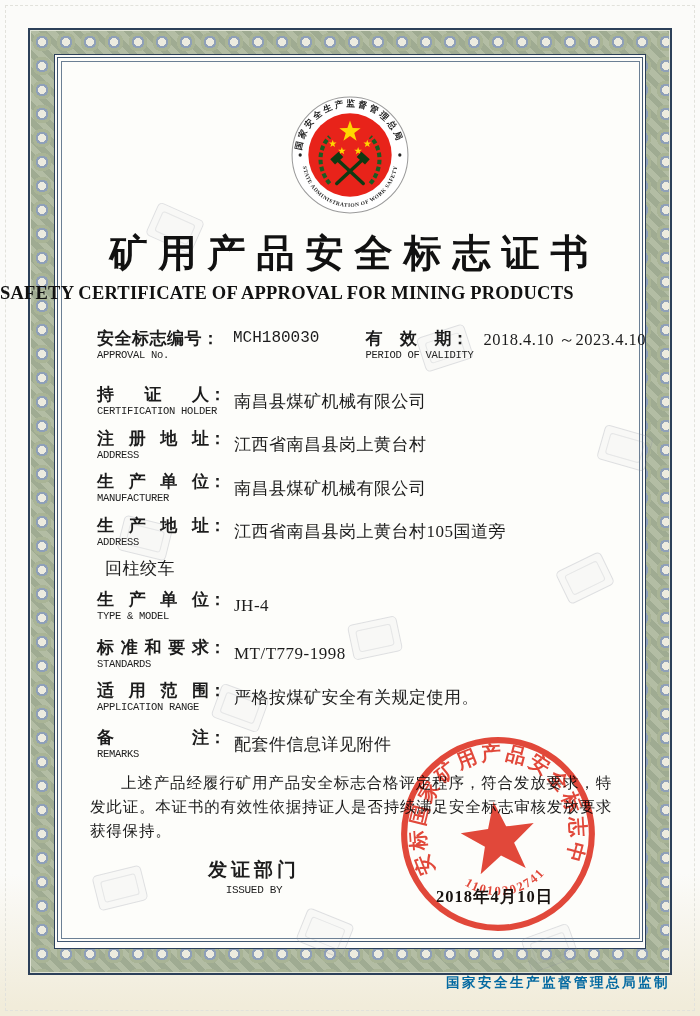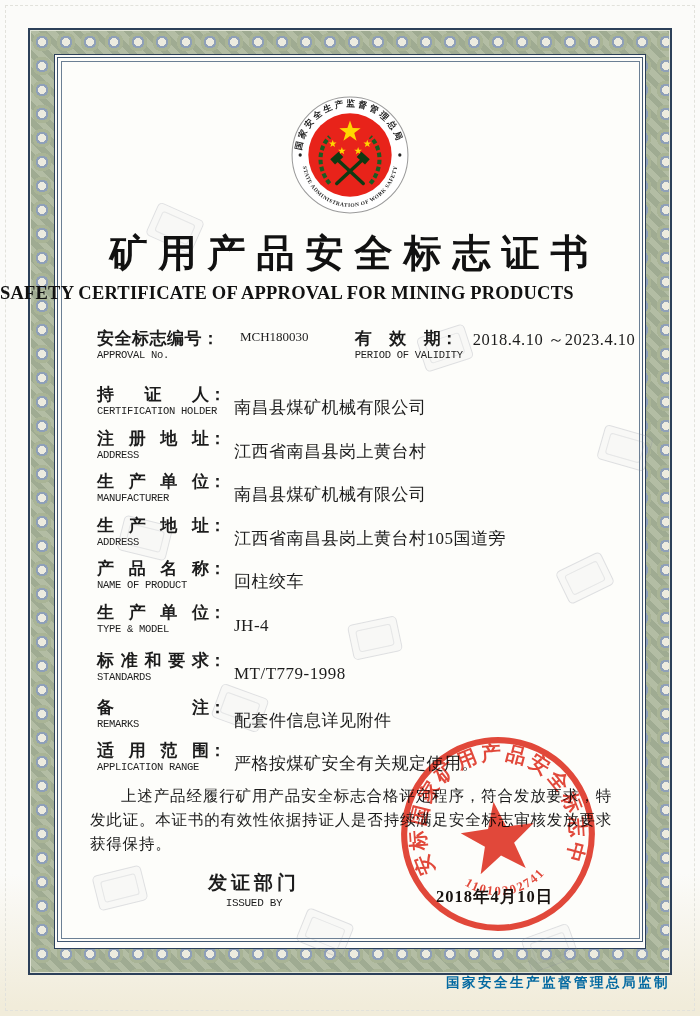--- a/index.html
+++ b/index.html
@@ -23,33 +23,33 @@
       border-radius:5px;background:rgba(160,165,180,.05);}
   .wm::after{content:'';position:absolute;inset:6px;border:1px solid rgba(130,135,150,.16);border-radius:3px;}
   
   .content{position:absolute;top:88px;left:0;right:0;z-index:2;}
   .seal{width:122px;height:122px;margin:6px auto 2px;display:block;}
   .title{margin-top:12px;text-align:center;font-size:38px;font-weight:bold;
          letter-spacing:11px;padding-left:9px;color:#111;}
   .subtitle{margin-top:4px;text-align:left;font-size:18.5px;font-weight:bold;
             letter-spacing:.2px;color:#111;}
   .fields{margin:22px 96px 0 97px;}
-  .row{display:flex;align-items:flex-end;margin-bottom:9.5px;}
+  .row{display:flex;align-items:center;margin-bottom:9.5px;}
   .lblblock{flex:0 0 auto;}
   .zh{font-size:17px;font-weight:600;line-height:21px;white-space:nowrap;}
   .lw{display:inline-block;width:112px;text-align:justify;text-align-last:justify;}
   .lw-auto{display:inline-block;width:auto;letter-spacing:.5px;}
   .lw-sm{display:inline-block;width:86px;text-align:justify;text-align-last:justify;}
   .en{font-family:"Liberation Mono","DejaVu Sans Mono",monospace;font-size:10.5px;
       line-height:13px;letter-spacing:-.3px;color:#222;white-space:nowrap;}
   .val{margin-left:8px;font-size:17px;font-weight:500;line-height:21px;letter-spacing:.5px;}
   .toprow{display:flex;margin:24px 0 14px 97px;}
   .toprow .unit{display:flex;align-items:flex-start;}
   .toprow .gap{width:46px;}
-  .mono{font-family:Liberation Serif, serif;font-size:13px;margin-left:21px;margin-top:1px;}
+  .mono{font-family:Liberation Mono, monospace;font-size:16px;margin-left:14px;margin-top:1px;}
   .vdates{font-size:16.5px;margin-left:10px;margin-top:1px;letter-spacing:.5px;}
   .decl{margin:10px 88px 0 90px;font-size:15.5px;line-height:1.55;letter-spacing:.8px;
         text-indent:2em;text-align:justify;}
   .issuer{margin:14px 0 0 208px;display:inline-block;text-align:center;}
   .issuer .zh2{font-size:19px;font-weight:600;letter-spacing:4px;}
   .issuer .en2{font-family:"Liberation Mono","DejaVu Sans Mono",monospace;font-size:11px;letter-spacing:-.3px;margin-top:1px;}
   .stamp{position:absolute;left:396px;top:732px;width:204px;height:204px;z-index:5;
          mix-blend-mode:multiply;opacity:.9;}
   .issue-date{position:absolute;left:436px;top:886px;z-index:6;font-size:16.5px;
               font-weight:bold;letter-spacing:1px;color:#17120f;}
@@ -155,53 +155,49 @@
         <div class="val">南昌县煤矿机械有限公司</div>
       </div>
       <div class="row">
         <div class="lblblock">
           <div class="zh"><span class="lw">生产地址</span><span>：</span></div>
           <div class="en">ADDRESS</div>
         </div>
         <div class="val">江西省南昌县岗上黄台村105国道旁</div>
       </div>
       <div class="row">
-        <div class="lblblock">
-          <div class="zh"><span class="lw">产品名称</span><span>：</span></div>
-          <div class="en">NAME OF PRODUCT</div>
-        </div>
         <div class="val">回柱绞车</div>
       </div>
       <div class="row">
         <div class="lblblock">
           <div class="zh"><span class="lw">生产单位</span><span>：</span></div>
           <div class="en">TYPE &amp; MODEL</div>
         </div>
         <div class="val">JH-4</div>
       </div>
       <div class="row" style="margin-top:14px">
         <div class="lblblock">
           <div class="zh"><span class="lw">标准和要求</span><span>：</span></div>
           <div class="en">STANDARDS</div>
         </div>
         <div class="val">MT/T779-1998</div>
       </div>
+      <div class="row">
+        <div class="lblblock">
+          <div class="zh"><span class="lw">适用范围</span><span>：</span></div>
+          <div class="en">APPLICATION RANGE</div>
+        </div>
+        <div class="val">严格按煤矿安全有关规定使用。</div>
+      </div>
       <div class="row" style="margin-top:13px">
         <div class="lblblock">
           <div class="zh"><span class="lw">备注</span><span>：</span></div>
           <div class="en">REMARKS</div>
         </div>
         <div class="val">配套件信息详见附件</div>
-      </div>
-      <div class="row">
-        <div class="lblblock">
-          <div class="zh"><span class="lw">适用范围</span><span>：</span></div>
-          <div class="en">APPLICATION RANGE</div>
-        </div>
-        <div class="val">严格按煤矿安全有关规定使用。</div>
       </div>
     </div>
 
     <div class="decl">上述产品经履行矿用产品安全标志合格评定程序，符合发放要求，特发此证。本证书的有效性依据持证人是否持续满足安全标志审核发放要求获得保持。</div>
 
     <div class="issuer">
       <div class="zh2">发证部门</div>
       <div class="en2">ISSUED BY</div>
     </div>
   </div>

